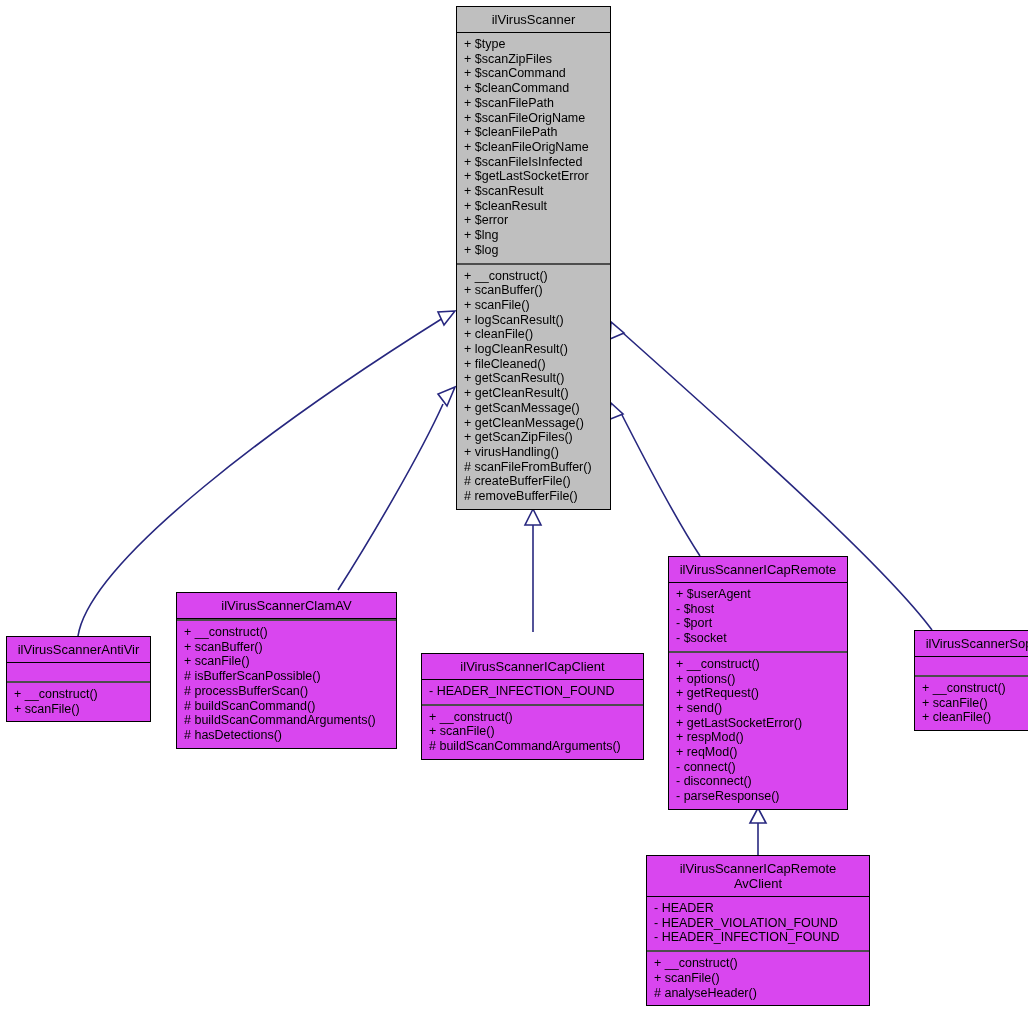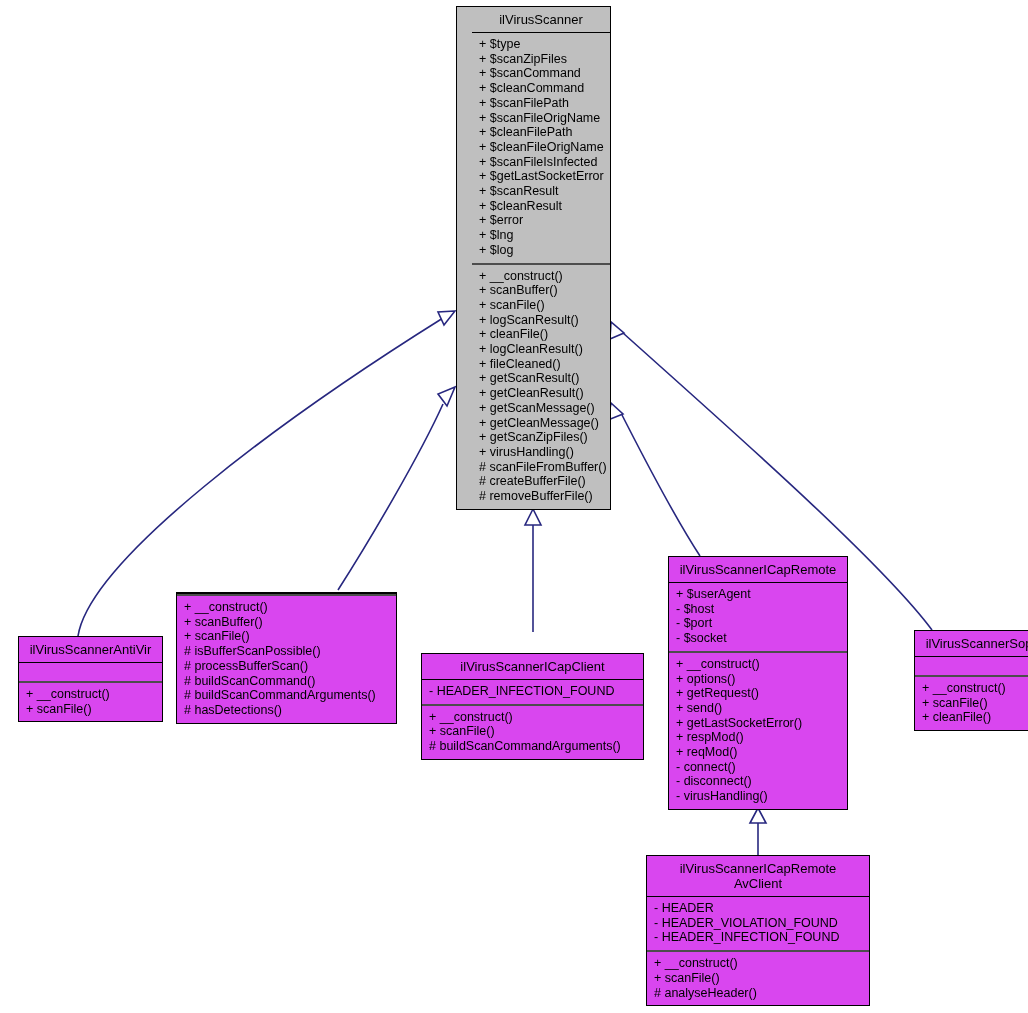--- a/index.html
+++ b/index.html
@@ -25,21 +25,20 @@
   }
   .uml-class {
     position: absolute;
     box-sizing: border-box;
     border: 1px solid #000000;
     background: #d946ef;
     z-index: 2;
   }
   .uml-class.highlight {
     background: #bfbfbf;
-    padding-left: 15px;
   }
   .cls-title {
     text-align: center;
     font-size: 13px;
     color: #000000;
     line-height: 15px;
     padding: 5px 4px 5px 4px;
     white-space: pre-line;
   }
   .cls-sep {
@@ -125,32 +124,33 @@
       <div class="member">+ getScanMessage()</div>
       <div class="member">+ getCleanMessage()</div>
       <div class="member">+ getScanZipFiles()</div>
       <div class="member">+ virusHandling()</div>
       <div class="member"># scanFileFromBuffer()</div>
       <div class="member"># createBufferFile()</div>
       <div class="member"># removeBufferFile()</div>
     </div>
   </div>
 
-  <div class="uml-class" style="left:6px; top:636px; width:145px;margin-left:12px;">
+  <div class="uml-class" style="left:6px; top:636px; width:145px;">
     <div class="cls-title">ilVirusScannerAntiVir</div>
     <div class="cls-sep"></div>
     <div class="cls-compartment empty"></div>
     <div class="cls-sep thick"></div>
     <div class="cls-compartment">
       <div class="member">+ __construct()</div>
       <div class="member">+ scanFile()</div>
     </div>
   </div>
 
   <div class="uml-class" style="left:176px; top:592px; width:221px;">
+    <div class="cls-title">ilVirusScannerClamAV</div>
     <div class="cls-sep"></div>
     <div class="cls-sep thick"></div>
     <div class="cls-compartment">
       <div class="member">+ __construct()</div>
       <div class="member">+ scanBuffer()</div>
       <div class="member">+ scanFile()</div>
       <div class="member"># isBufferScanPossible()</div>
       <div class="member"># processBufferScan()</div>
       <div class="member"># buildScanCommand()</div>
       <div class="member"># buildScanCommandArguments()</div>
@@ -185,21 +185,21 @@
     <div class="cls-compartment">
       <div class="member">+ __construct()</div>
       <div class="member">+ options()</div>
       <div class="member">+ getRequest()</div>
       <div class="member">+ send()</div>
       <div class="member">+ getLastSocketError()</div>
       <div class="member">+ respMod()</div>
       <div class="member">+ reqMod()</div>
       <div class="member">- connect()</div>
       <div class="member">- disconnect()</div>
-      <div class="member">- virusHandling()</div>
+      <div class="member">- parseResponse()</div>
     </div>
   </div>
 
   <div class="uml-class" style="left:914px; top:630px; width:151px;">
     <div class="cls-title">ilVirusScannerSophos</div>
     <div class="cls-sep"></div>
     <div class="cls-compartment empty"></div>
     <div class="cls-sep thick"></div>
     <div class="cls-compartment">
       <div class="member">+ __construct()</div>

